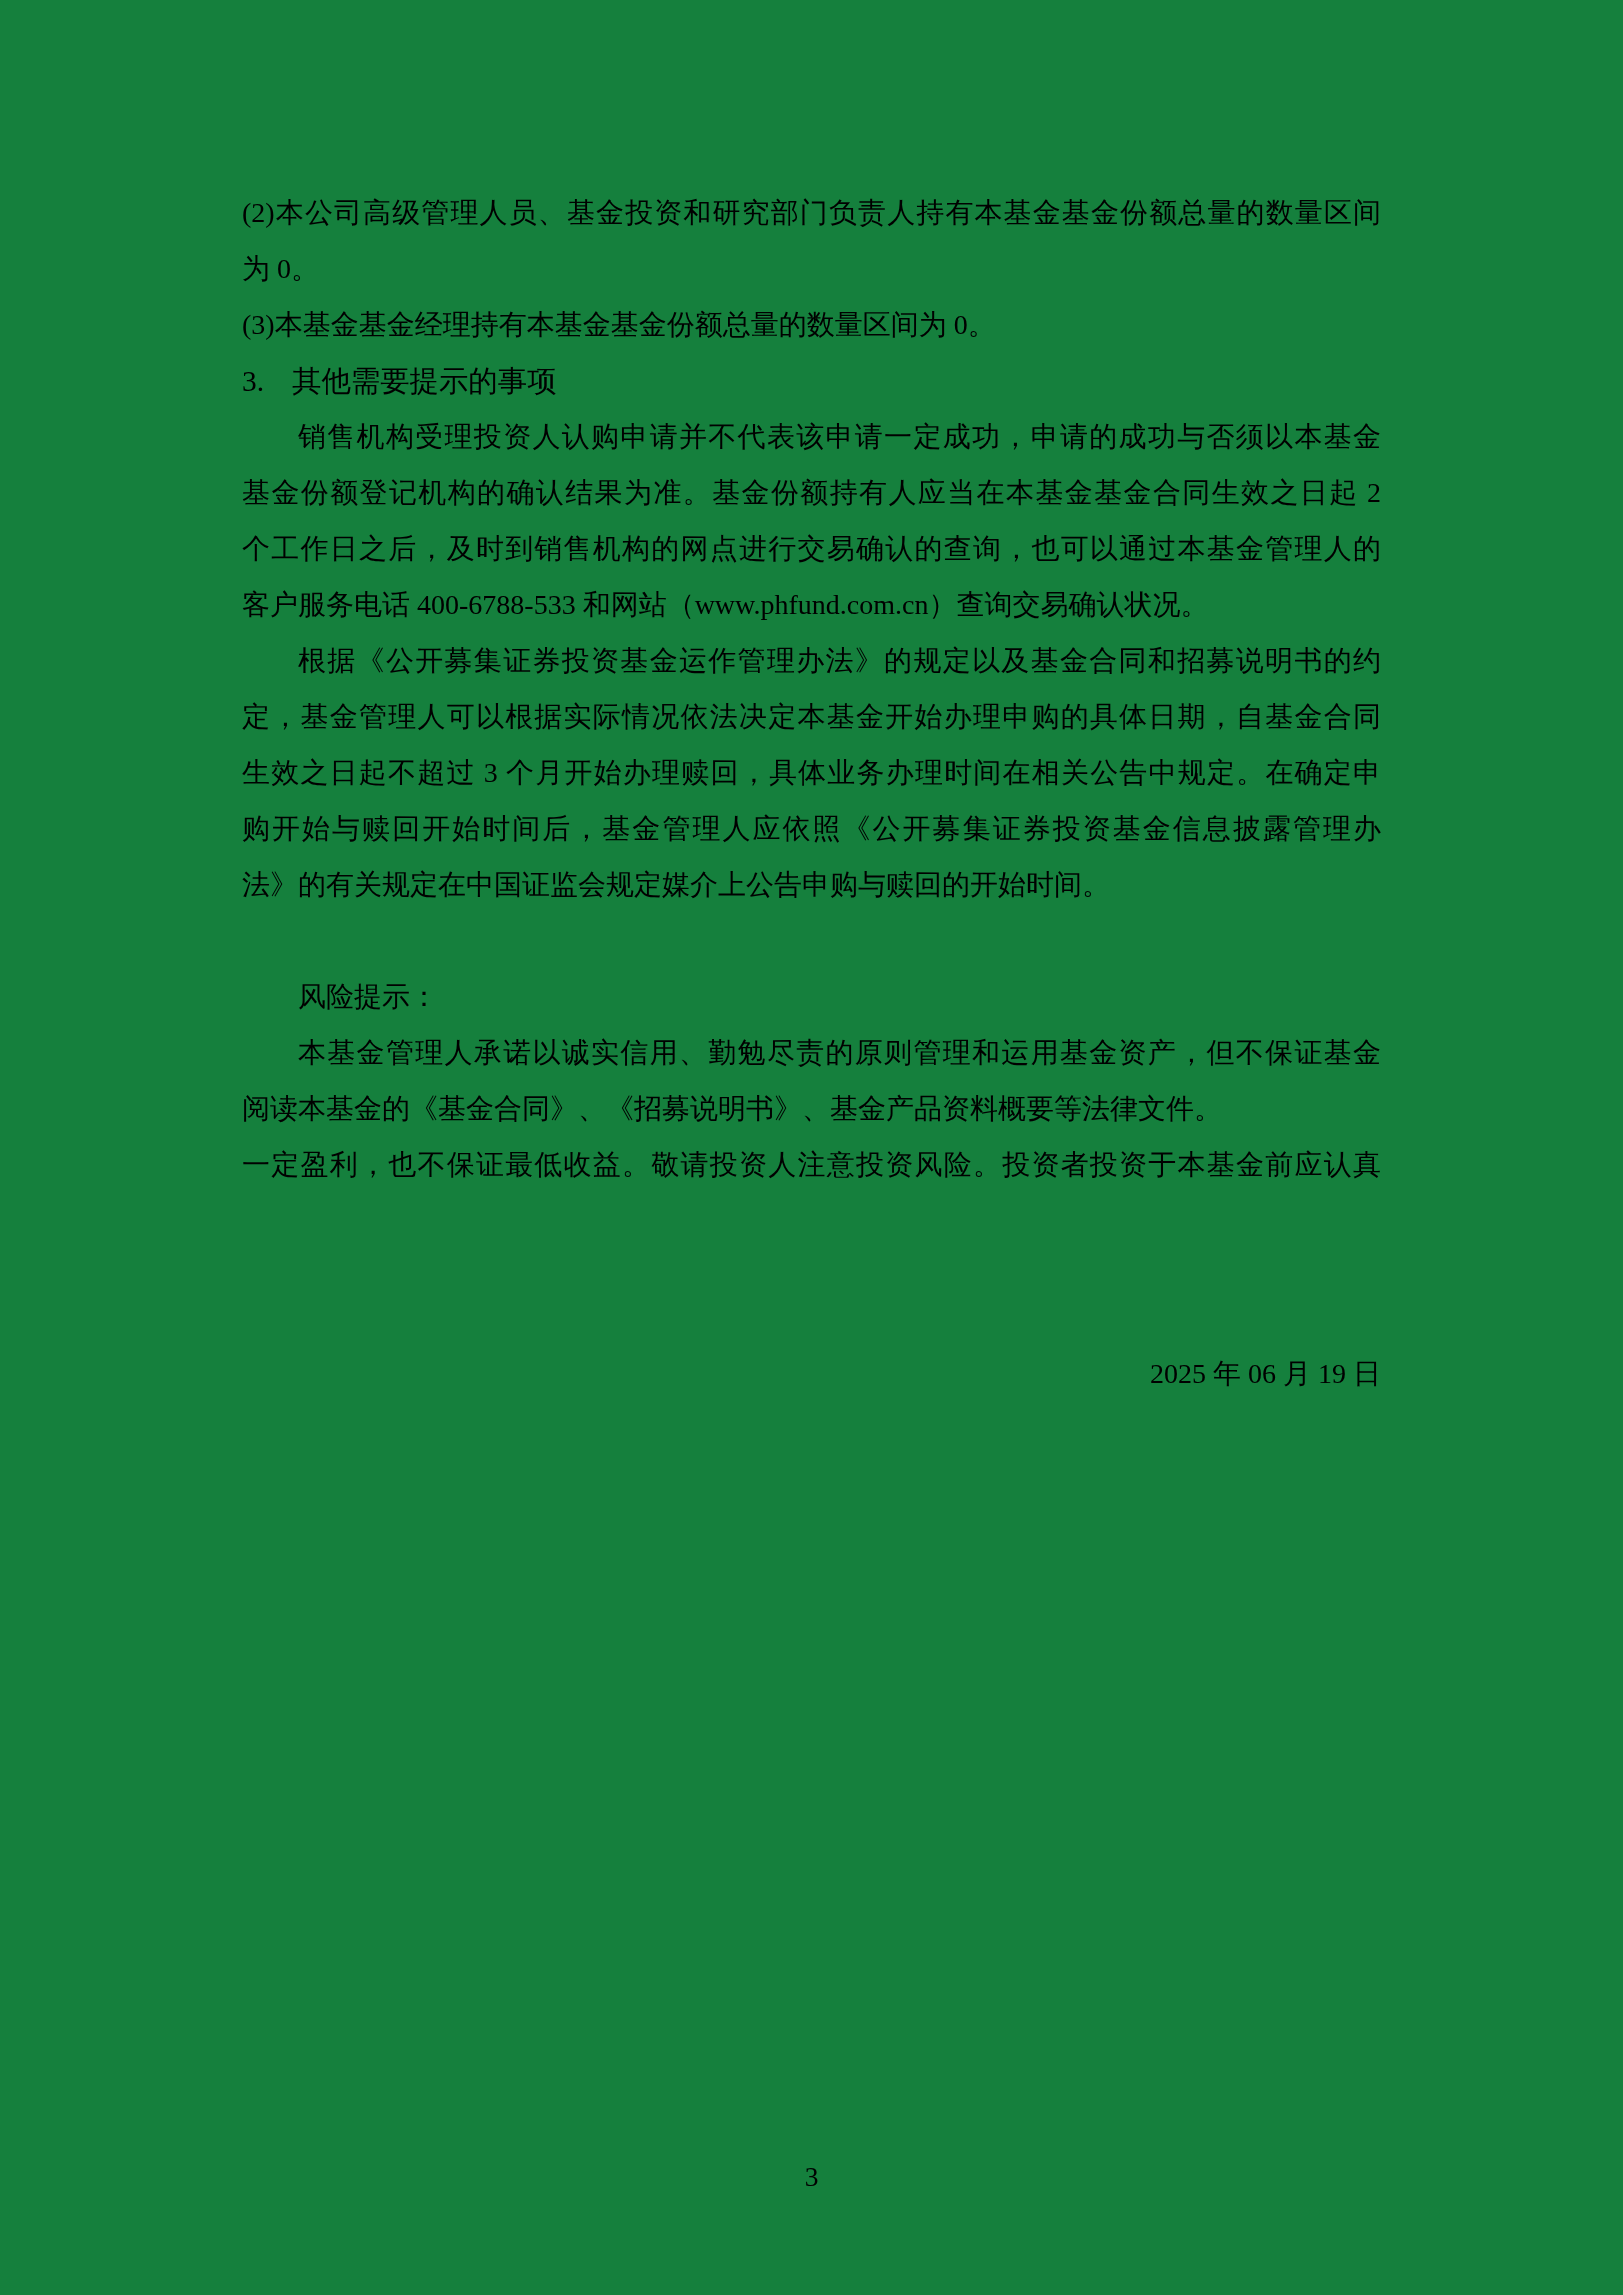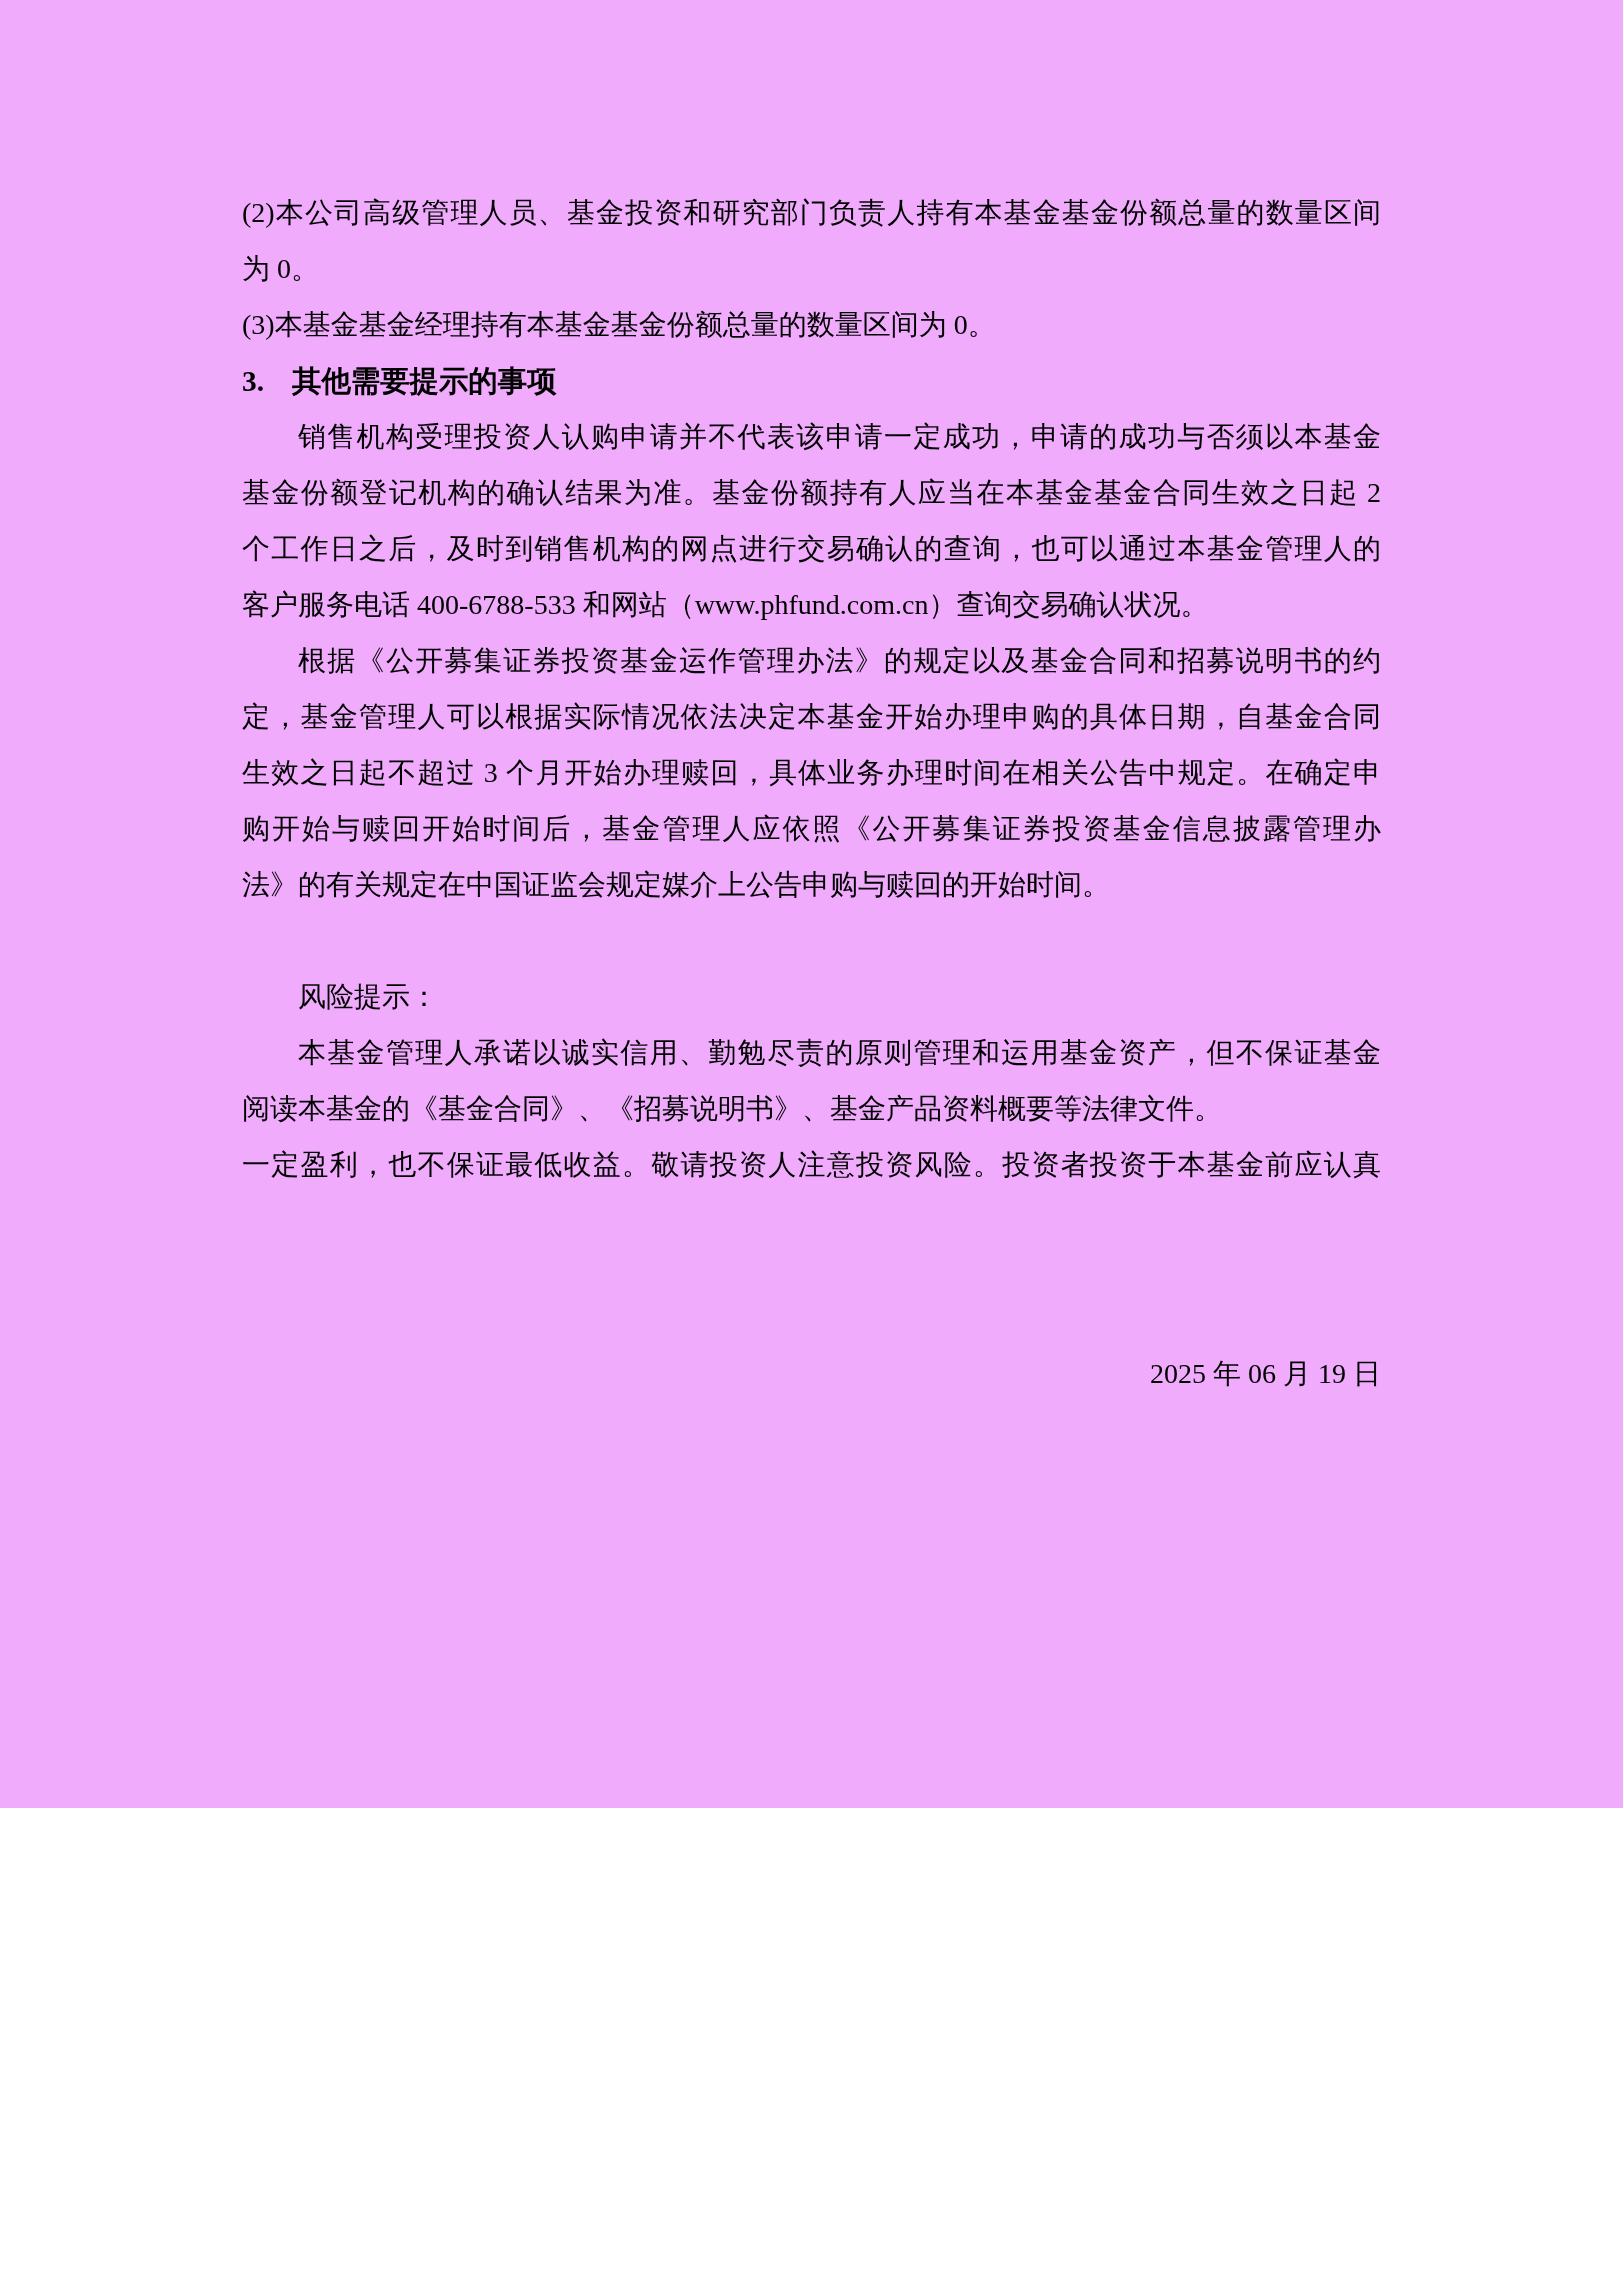--- a/index.html
+++ b/index.html
@@ -3,22 +3,22 @@
 <meta charset="utf-8">
 <style>
   html, body {
     margin: 0;
     padding: 0;
     background: #ffffff;
   }
   .page {
     position: relative;
     width: 1623px;
-    height: 1808px;
-    background: #f0abfc;
+    height: 2295px;
+    background: #15803d;
     color: #000000;
     font-family: "Liberation Serif", "DejaVu Serif", serif;
     overflow: hidden;
   }
   .content {
     position: absolute;
     left: 242px;
     right: 242px;
     top: 185px;
   }
@@ -31,21 +31,21 @@
   
   .jf {
     text-align: justify;
     text-align-last: justify;
   }
   
   .ind {
     text-indent: 56px;
   }
   .heading {
-    font-weight: 700;
+    font-weight: 400;
     font-size: 29.4px;
   }
   .heading .hnum {
     display: inline-block;
     width: 50px;
     font-family: "Liberation Serif", "DejaVu Serif", serif;
   }
   .heading .htitle {
     font-family: "Liberation Sans", "DejaVu Sans", sans-serif;
   }

